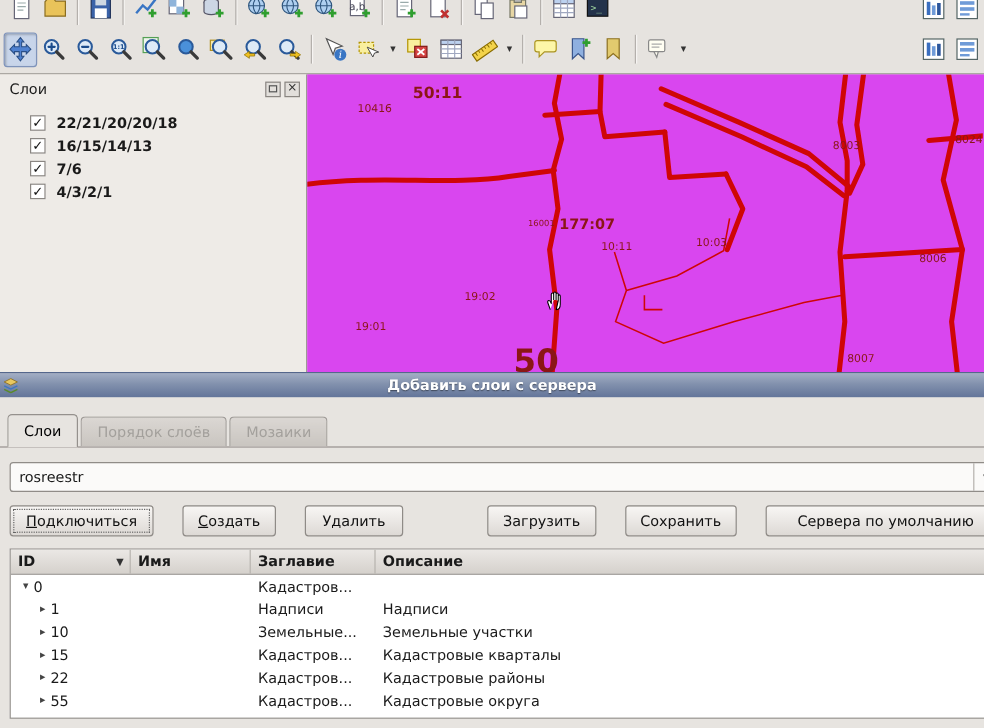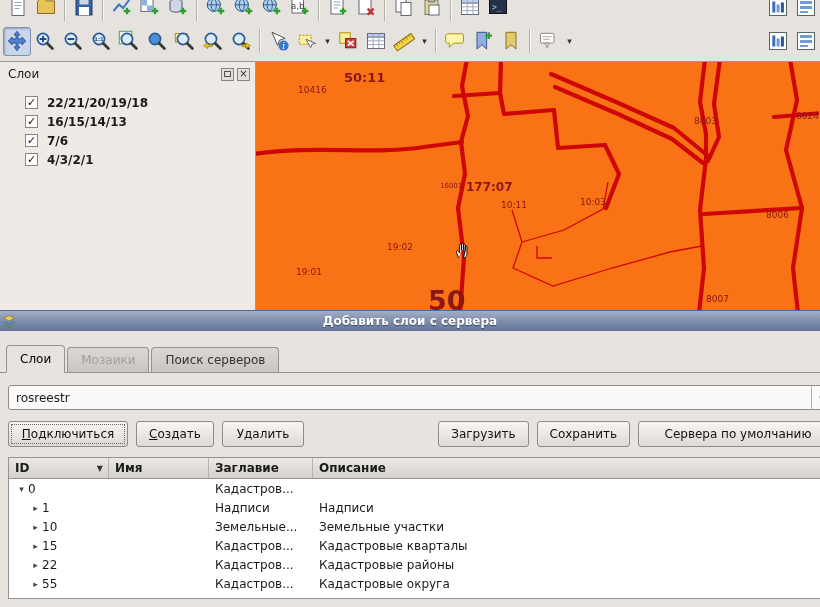--- a/index.html
+++ b/index.html
@@ -20,39 +20,39 @@
   .workspace{display:flex;height:248px}
   .layers-panel{width:256px;flex:none;background:#eeebe7;border-right:1px solid #9d9995;display:flex;flex-direction:column;box-sizing:border-box}
   .panel-header{height:20px;display:flex;align-items:center;padding:2px 5px 0 8px;flex:none}
   .panel-title{flex:1}
   .ph-btn{width:13px;height:13px;border:1px solid #8a8682;background:#e2dfdb;margin-left:3px;display:flex;align-items:center;justify-content:center;font-size:10px;line-height:10px;color:#333;flex:none;box-sizing:border-box}
   .ph-btn .inner{width:5px;height:4px;border:1px solid #555}
   .layer-list{padding-top:9px}
   .layer-row{height:19px;display:flex;align-items:center;padding-left:25px}
   .checkbox{width:13px;height:13px;background:#fff;border:1px solid #8a8682;margin-right:9px;font-size:11px;line-height:12px;text-align:center;color:#111;flex:none;box-sizing:border-box}
   .layer-label{font-weight:bold}
-  .map-canvas{flex:1;background:#f97316;position:relative;overflow:hidden}
+  .map-canvas{flex:1;background:#d946ef;position:relative;overflow:hidden}
   .map-canvas svg.maplines{position:absolute;left:0;top:0}
   .cursor{position:absolute}
   
   .dialog{height:377px;display:flex;flex-direction:column}
   .titlebar{height:21px;flex:none;background:linear-gradient(#a3aec5 0%,#8291ad 45%,#63759a 100%);display:flex;align-items:center;justify-content:center;position:relative;border-top:1px solid #55678c;box-sizing:border-box}
   .titlebar-title{color:#fff;font-weight:bold;text-shadow:0 1px 1px rgba(0,0,0,.45)}
   .titlebar-icon{position:absolute;left:2px;top:3px}
   .dialog-body{flex:1;background:#e7e4e0}
   .tabs{display:flex;align-items:flex-end;padding:14px 0 0 6px;border-bottom:1px solid #95918d}
   .tab{padding:5px 13px;background:linear-gradient(#dbd7d3,#c9c5c0);border:1px solid #95918d;border-bottom:none;border-radius:4px 4px 0 0;margin-right:2px;color:#333;position:relative}
   .tab.active{background:#e7e4e0;padding:6px 13px;margin-bottom:-1px;border-bottom:1px solid #e7e4e0;color:#000}
   .tab.disabled{color:#a3a09c}
   .combo-row{margin:12px 0 0 8px;height:25px;position:relative}
   .combo{position:absolute;left:0;right:-12px;top:0;bottom:0;background:#fbfaf9;border:1px solid #908c88;border-radius:3px;display:flex;align-items:center}
   .combo-value{flex:1;padding-left:7px}
   .combo-arrow{width:19px;align-self:stretch;border-left:1px solid #b5b1ad;display:flex;align-items:center;justify-content:center;font-size:9px;color:#444}
   .buttons-row{display:flex;margin:11px 0 0 8px;width:830px}
-  .btn{height:26px;padding:0 12px;font-size:12px;color:#111;background:linear-gradient(#f8f6f4,#ddd9d5);border:1px solid #8f8b87;border-radius:3px;margin-right:8px;white-space:nowrap;font-family:inherit;flex:none;box-sizing:border-box}
+  .btn{height:26px;padding:0 12px;font-size:12px;color:#111;background:linear-gradient(#f8f6f4,#ddd9d5);border:1px solid #8f8b87;border-radius:3px;margin-right:24px;white-space:nowrap;font-family:inherit;flex:none;box-sizing:border-box}
   .btn.focused{outline:1px dotted #666;outline-offset:-4px}
   .btn.mn::first-letter{text-decoration:underline}
   .b-connect{min-width:120px}.b-create{min-width:78px}.b-edit{min-width:88px}.b-delete{min-width:82px}
   .b-load{min-width:88px}.b-save{min-width:90px}
   .btn.clipped{width:200px;margin-right:0}
   .btn-spacer{flex:1}
   .table-wrap{margin:10px 0 0 8px;width:830px;height:142px;background:#fff;border:1px solid #95918d;box-sizing:border-box;overflow:hidden}
   .thead{display:flex;height:21px;background:linear-gradient(#ebe8e5,#d5d1cc);border-bottom:1px solid #95918d;box-sizing:border-box}
   .th{display:flex;align-items:center;padding-left:6px;border-right:1px solid #b7b3af;box-sizing:border-box;font-weight:bold}
   .th-id{width:100px}.th-name{width:100px}.th-title{width:104px}.th-desc{flex:1;border-right:none}
@@ -426,21 +426,21 @@
       <div class="ph-btn">
           <span class="inner"></span>
         </div>
       <div class="ph-btn">
           <span>×</span>
         </div>
     </div>
     <div class="layer-list" id="layer-list">
         <div class="layer-row">
           <span class="checkbox">✓</span>
-          <span class="layer-label">22/21/20/19/18</span>
+          <span class="layer-label">22/21/20/20/18</span>
         </div>
         <div class="layer-row">
           <span class="checkbox">✓</span>
           <span class="layer-label">16/15/14/13</span>
         </div>
         <div class="layer-row">
           <span class="checkbox">✓</span>
           <span class="layer-label">7/6</span>
         </div>
         <div class="layer-row">
@@ -504,22 +504,22 @@
           <path d="M7 1.5l5.5 2.8L7 7 1.5 4.3z" fill="#e8c860" stroke="#8a6d20" stroke-width=".7"></path>
           <path d="M1.5 7.5 7 10.2l5.5-2.7" fill="none" stroke="#3a76c4" stroke-width="1.2"></path>
           <path d="M1.5 10.5 7 13.2l5.5-2.7" fill="none" stroke="#5a8a2a" stroke-width="1.2"></path>
         </svg>
     </span>
     <span class="titlebar-title">Добавить слои с сервера</span>
   </div>
   <div class="dialog-body">
     <div class="tabs" id="tabs">
         <div class="tab active">Слои</div>
+        <div class="tab disabled">Порядок слоёв</div>
         <div class="tab disabled">Мозаики</div>
-        <div class="tab">Поиск серверов</div>
       </div>
 
     <div class="combo-row">
       <div class="combo">
         <span class="combo-value">rosreestr</span>
         <span class="combo-arrow">▾</span>
       </div>
     </div>
 
     <div class="buttons-row">

